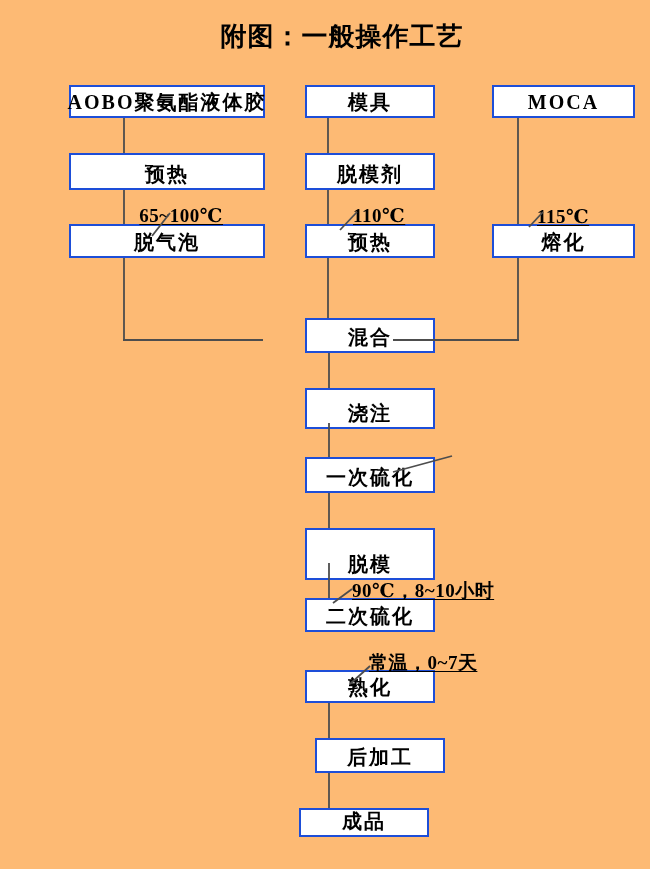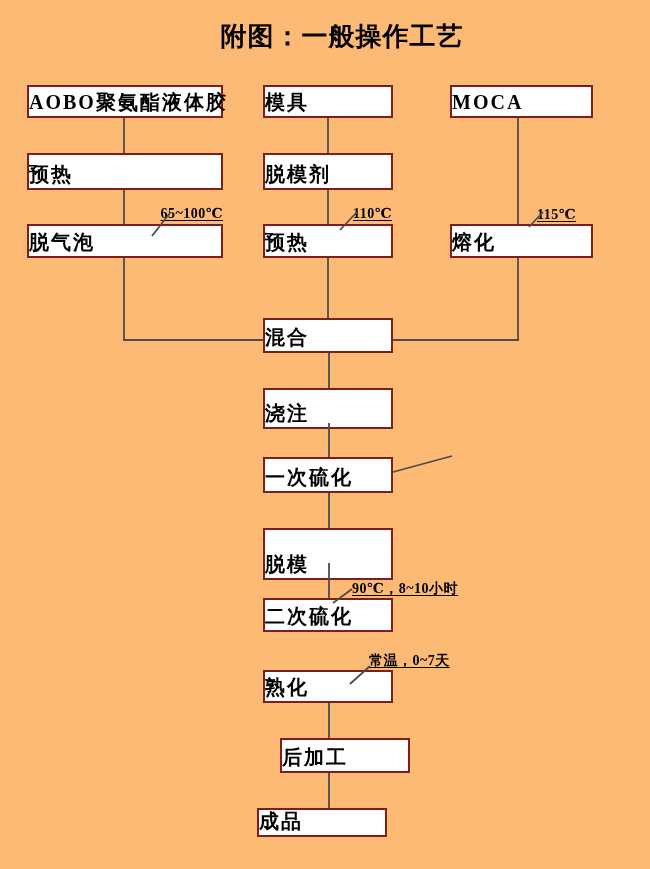--- a/index.html
+++ b/index.html
@@ -21,37 +21,38 @@
     text-align: center;
     transform: translateX(17px);
     font-size: 26px;
     font-weight: bold;
     letter-spacing: 1px;
     white-space: nowrap;
   }
   .box {
     position: absolute;
     box-sizing: border-box;
-    border: 2px solid #7f1d1d;
+    border: 2px solid #1d4ed8;
     background: #ffffff;
     display: flex;
     align-items: flex-end;
-    justify-content: flex-start;
+    justify-content: center;
+    margin-left: 42px;
   }
   .box-label {
     font-size: 20px;
     font-weight: bold;
     letter-spacing: 2px;
     line-height: 1;
     white-space: nowrap;
     padding-bottom: 4px;
   }
   .annot {
     position: absolute;
-    font-size: 14px;
+    font-size: 19px;
     font-weight: bold;
     letter-spacing: 0.5px;
     line-height: 1.1;
     text-decoration: underline;
     text-underline-offset: 2px;
     white-space: nowrap;
   }
   .lines {
     position: absolute;
     top: 0;
@@ -105,21 +106,21 @@
   </div>
   <div class="box" style="left:263px; top:528px; width:130px; height:52px">
     <span class="box-label">脱模</span>
   </div>
   <div class="box" style="left:263px; top:598px; width:130px; height:34px">
     <span class="box-label">二次硫化</span>
   </div>
   <div class="box" style="left:263px; top:670px; width:130px; height:33px">
     <span class="box-label">熟化</span>
   </div>
-  <div class="box" style="left:280px; top:738px; width:130px; height:35px">
+  <div class="box" style="left:273px; top:738px; width:130px; height:35px">
     <span class="box-label">后加工</span>
   </div>
   <div class="box" style="left:257px; top:808px; width:130px; height:29px">
     <span class="box-label">成品</span>
   </div>
 
   <div class="annot" style="right:427px; top:206px">65~100℃</div>
   <div class="annot" style="left:353px; top:206px">110℃</div>
   <div class="annot" style="left:537px; top:207px">115℃</div>
   <div class="annot" style="left:352px; top:581px">90℃，8~10小时</div>

